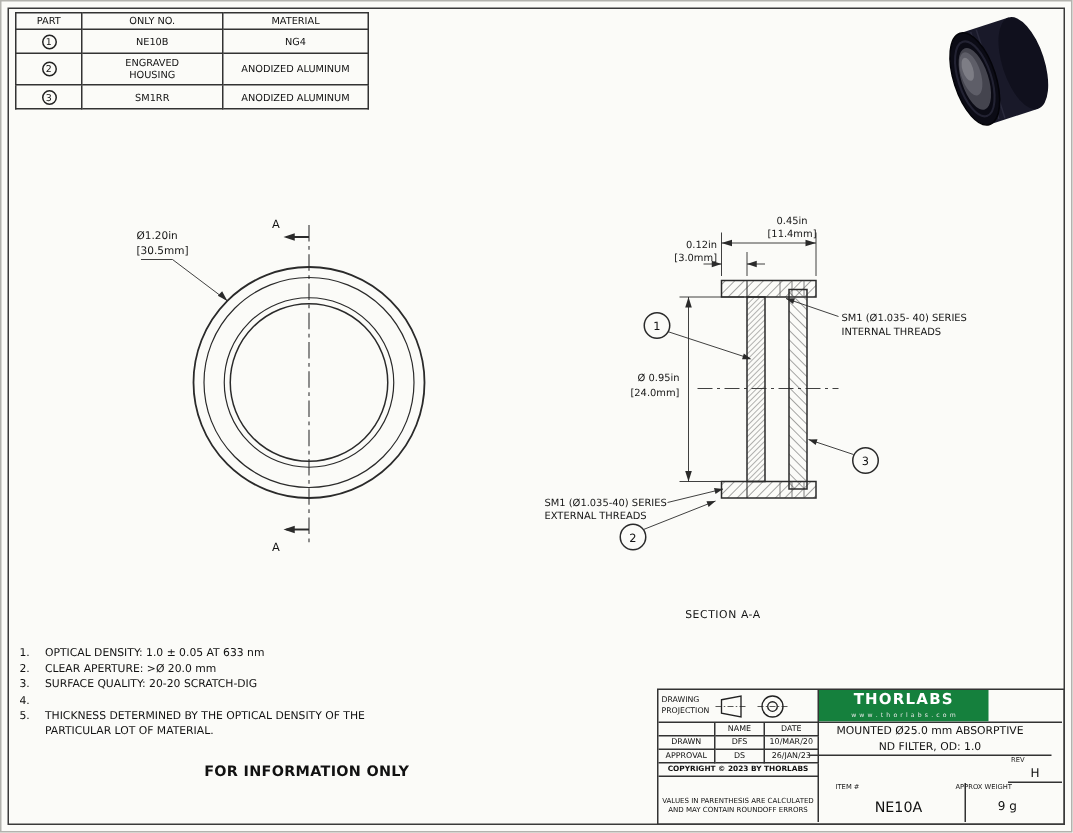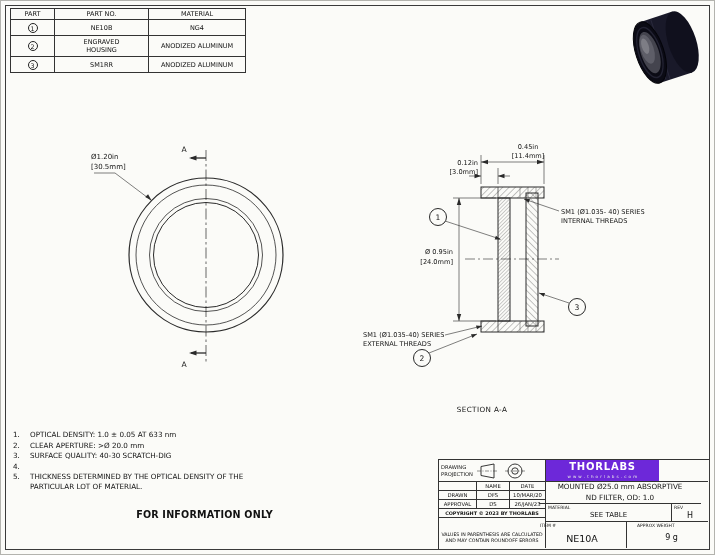--- a/index.html
+++ b/index.html
@@ -43,27 +43,27 @@
   .tb-h-date  { left:71px; top:22px; width:36px; height:9px; }
   .tb-r2-l { left:0; top:31px; width:38px; height:9px; }
   .tb-r2-n { left:38px; top:31px; width:33px; height:9px; }
   .tb-r2-d { left:71px; top:31px; width:36px; height:9px; }
   .tb-r3-l { left:0; top:40px; width:38px; height:9px; }
   .tb-r3-n { left:38px; top:40px; width:33px; height:9px; }
   .tb-r3-d { left:71px; top:40px; width:36px; height:9px; }
   .tb-copy { left:0; top:49px; width:107px; height:9px; font-weight:bold; font-size:4.9px; }
   .tb-values { left:0; top:58px; width:107px; height:30px; flex-direction:column; justify-content:flex-end; padding-bottom:3px; font-size:4.7px; line-height:1.4; }
   .tb-logo { left:107px; top:0; width:162px; height:22px; justify-content:flex-start; align-items:stretch; }
-  .logo-box { width:113px; height:21px; background:#6d28d9; color:#fff; display:flex; flex-direction:column; align-items:center; justify-content:center; }
+  .logo-box { width:113px; height:21px; background:#15803d; color:#fff; display:flex; flex-direction:column; align-items:center; justify-content:center; }
   .logo-text { font-size:10px; font-weight:bold; letter-spacing:0.8px; line-height:1; }
   .logo-web { font-size:4.1px; letter-spacing:0.4px; color:#e8e8e8; margin-top:1.5px; }
   .tb-title { left:100px; top:22px; width:162px; height:22px; flex-direction:column; font-size:7.2px; line-height:1.4; }
   .tb-material { left:107px; top:44px; width:126px; height:18px; }
   .tb-rev { left:233px; top:44px; width:36px; height:18px; }
-  .tb-item { left:99px; top:62px; width:89px; height:26px; }
+  .tb-item { left:116px; top:62px; width:89px; height:26px; }
   .tb-weight { left:196px; top:62px; width:73px; height:26px; }
   .cell-label { position:absolute; top:1px; left:2px; font-size:4.5px; color:#222; }
   .cell-val7 { font-size:7px; margin-top:5px; }
   .cell-val8 { font-size:8px; margin-top:5px; }
   .cell-val9 { font-size:9.5px; margin-top:6px; }
 </style>
 </head>
 <body>
 
 <div class="sheet">
@@ -206,21 +206,21 @@
       </g>
 
       <text class="st stt" x="481" y="411" text-anchor="middle">SECTION A-A</text>
     </g>
   </svg>
 
   <table class="parts-table">
     <tbody>
         <tr>
       <th class="col-part">PART</th>
-      <th class="col-pn">PART NO.</th>
+      <th class="col-pn">ONLY NO.</th>
       <th class="col-mat">MATERIAL</th>
     </tr>
     <tr class="row-s">
       <td><span class="cnum">1</span></td>
       <td>NE10B</td>
       <td>NG4</td>
     </tr>
     <tr class="row-m">
       <td><span class="cnum">2</span></td>
       <td>
@@ -240,21 +240,21 @@
     <div class="note-item">
       <span class="note-num">1.</span>
       <span class="note-text">OPTICAL DENSITY: 1.0 ± 0.05 AT 633 nm</span>
     </div>
     <div class="note-item">
       <span class="note-num">2.</span>
       <span class="note-text">CLEAR APERTURE: &gt;Ø 20.0 mm</span>
     </div>
     <div class="note-item">
       <span class="note-num">3.</span>
-      <span class="note-text">SURFACE QUALITY: 40-30 SCRATCH-DIG</span>
+      <span class="note-text">SURFACE QUALITY: 20-20 SCRATCH-DIG</span>
     </div>
     <div class="note-item">
       <span class="note-num">4.</span>
     </div>
     <div class="note-item">
       <span class="note-num">5.</span>
       <span class="note-text">THICKNESS DETERMINED BY THE OPTICAL DENSITY OF THE PARTICULAR LOT OF MATERIAL.</span>
     </div>
   </div>
 
@@ -301,24 +301,20 @@
         <div class="logo-text">THORLABS</div>
         <div class="logo-web">w w w . t h o r l a b s . c o m</div>
       </div>
     </div>
 
     <div class="tc tb-title bb">
       <div>MOUNTED Ø25.0 mm ABSORPTIVE</div>
       <div>ND FILTER, OD: 1.0</div>
     </div>
 
-    <div class="tc tb-material br bb">
-      <span class="cell-label">MATERIAL</span>
-      <span class="cell-val7">SEE TABLE</span>
-    </div>
     <div class="tc tb-rev bb">
       <span class="cell-label">REV</span>
       <span class="cell-val8">H</span>
     </div>
     <div class="tc tb-item br">
       <span class="cell-label">ITEM #</span>
       <span class="cell-val9">NE10A</span>
     </div>
     <div class="tc tb-weight">
       <span class="cell-label">APPROX WEIGHT</span>

